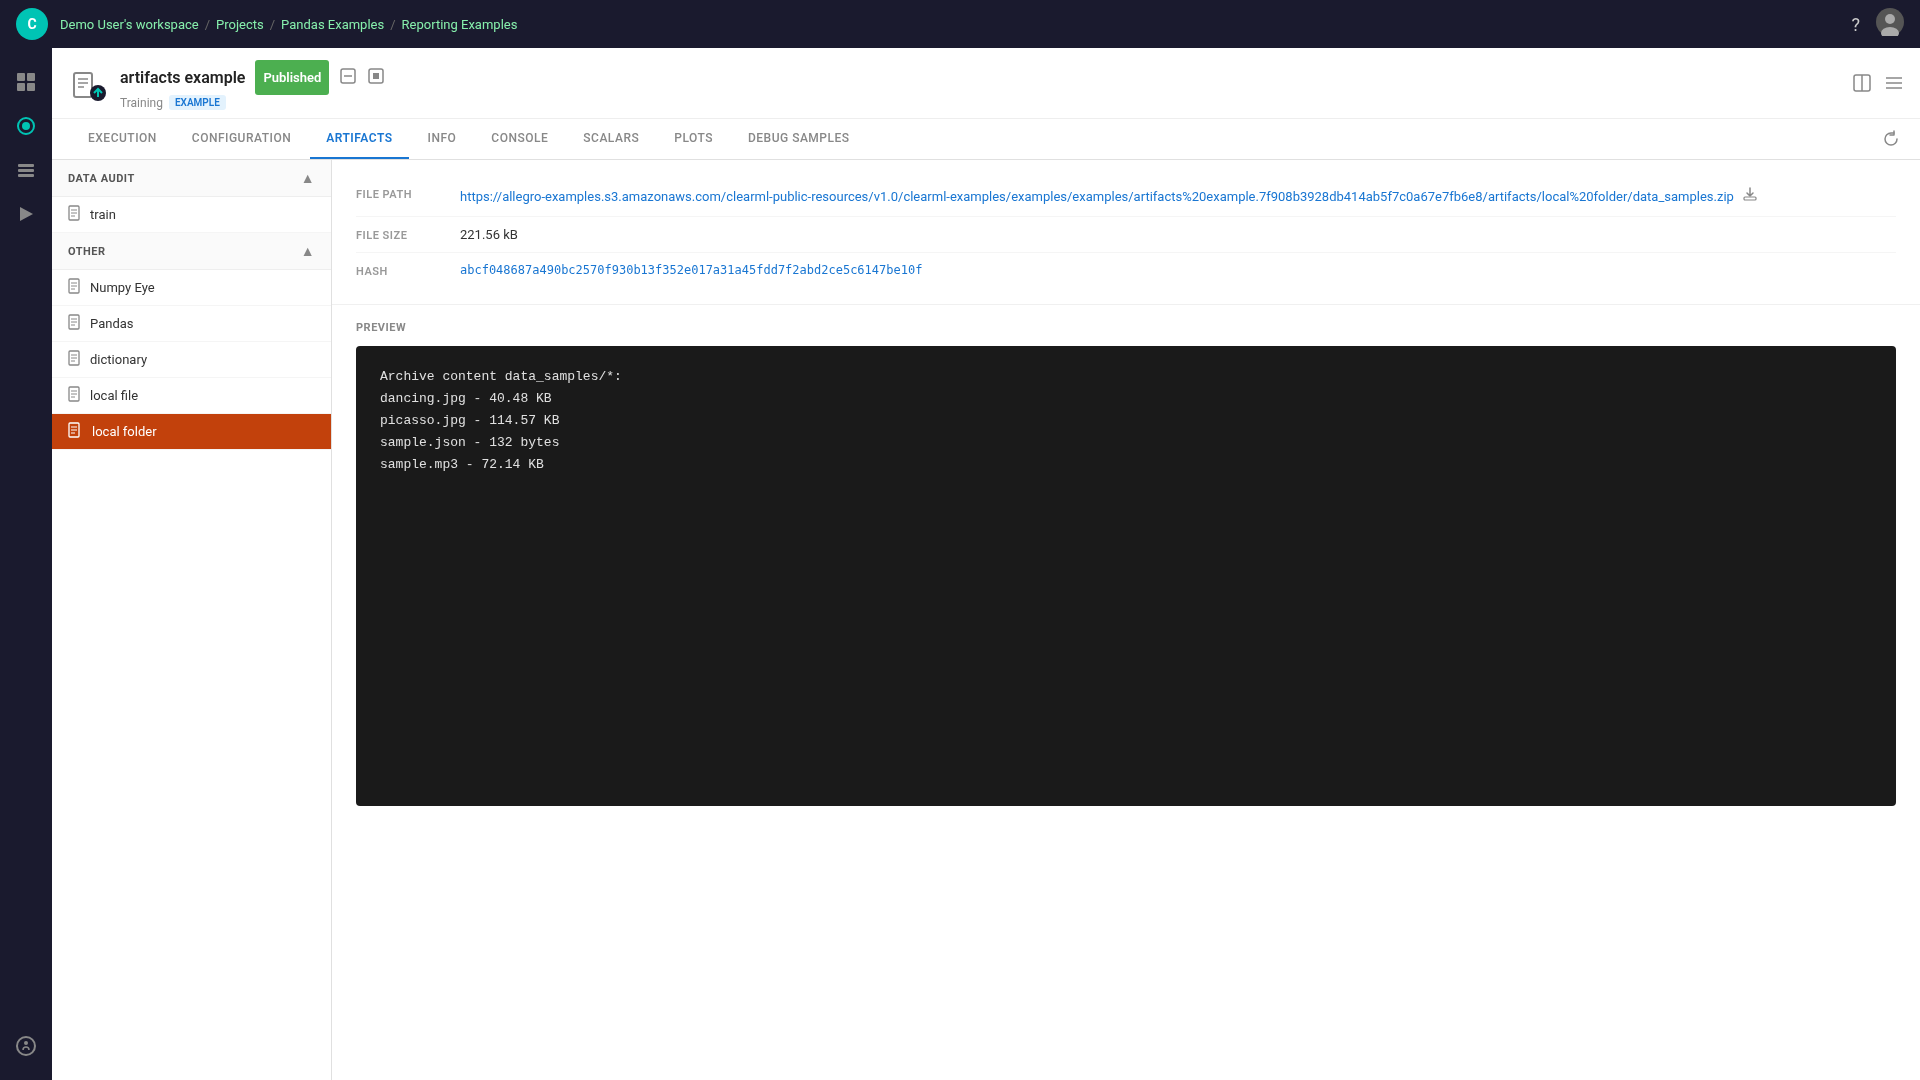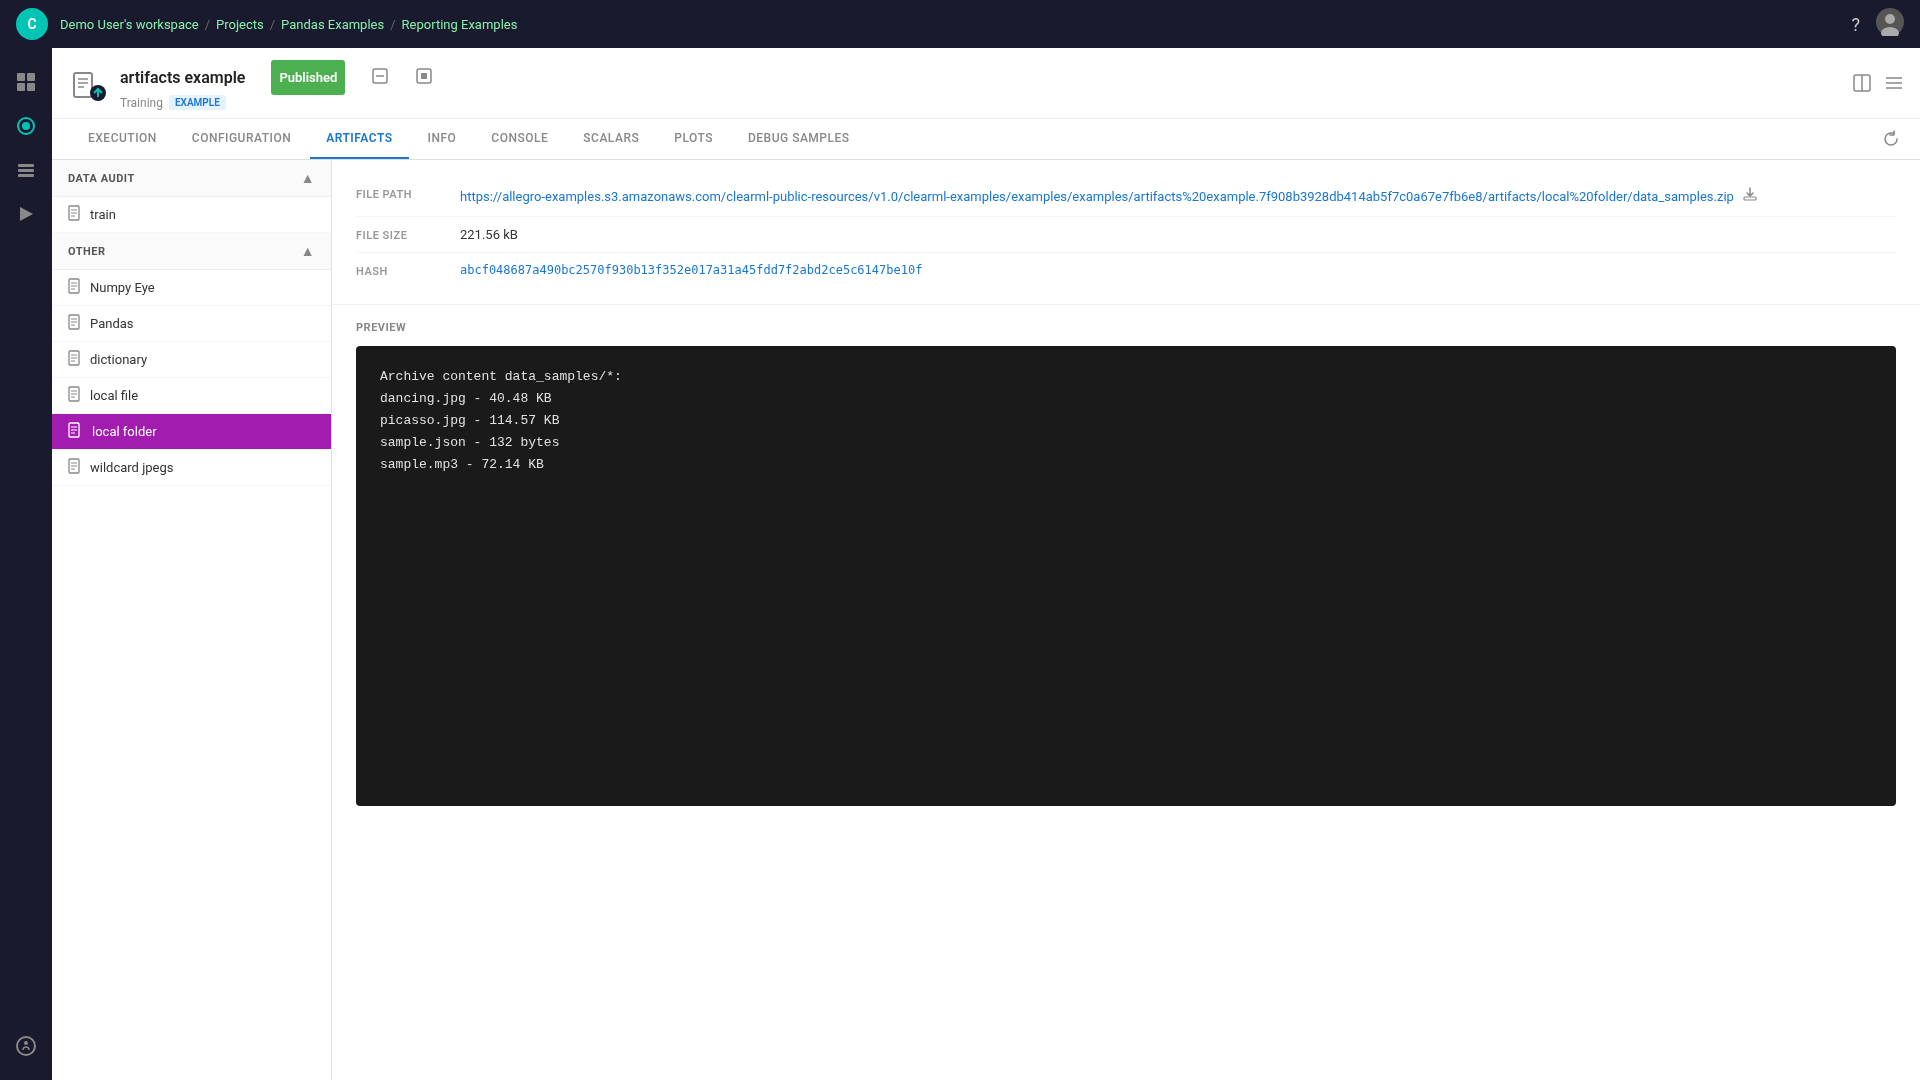--- a/index.html
+++ b/index.html
@@ -171,21 +171,21 @@
     .artifact-item {
       display: flex;
       align-items: center;
       gap: 8px;
       padding: 8px 16px;
       font-size: 13px;
       color: #333;
       cursor: pointer;
       border-bottom: 1px solid #f5f5f5;
     }
-    .artifact-item.active { background: #a21caf; color: white; gap: 10px; }
+    .artifact-item.active { background: #c2410c; color: white; gap: 10px; }
     .artifact-item-icon { font-size: 14px; color: #888; flex-shrink: 0; }
     .artifact-item.active .artifact-item-icon { color: white; }
     .artifact-item-label { font-size: 13px; }
 
     
     .artifact-detail-panel {
       flex: 1;
       overflow-y: auto;
       padding: 0;
       background: #fff;
@@ -331,21 +331,21 @@
           <rect x="6" y="8" width="18" height="24" rx="2" stroke="#888" stroke-width="2" fill="none"></rect>
           <line x1="10" y1="14" x2="20" y2="14" stroke="#888" stroke-width="1.5"></line>
           <line x1="10" y1="18" x2="20" y2="18" stroke="#888" stroke-width="1.5"></line>
           <line x1="10" y1="22" x2="16" y2="22" stroke="#888" stroke-width="1.5"></line>
           <circle cx="30" cy="28" r="8" fill="#1a1a2e"></circle>
           <path d="M26 28 L30 24 L34 28" stroke="#00c4b4" stroke-width="2" fill="none"></path>
           <path d="M30 24 L30 32" stroke="#00c4b4" stroke-width="2"></path>
         </svg>
       </div>
       <div>
-        <div style="display:flex;align-items:center;gap:26px;text-align:center;">
+        <div style="display:flex;align-items:center;gap:10px;text-align:center;">
           <span class="task-title">artifacts example</span>
           <span class="task-badge-published">Published</span>
           <span style="color:#888;cursor:pointer;">
             <svg width="18" height="18" viewBox="0 0 18 18">
                 <rect x="2" y="2" width="14" height="14" rx="2" stroke="#888" stroke-width="1.5" fill="none"></rect>
                 <line x1="5" y1="9" x2="13" y2="9" stroke="#888" stroke-width="1.5"></line>
               </svg>
           </span>
           <span style="color:#888;cursor:pointer;">
             <svg width="18" height="18" viewBox="0 0 18 18">
@@ -468,31 +468,20 @@
             <span class="artifact-item-icon">
               <svg width="14" height="16" viewBox="0 0 14 16" fill="none">
                   <rect x="1" y="1" width="10" height="14" rx="1" stroke="white" stroke-width="1.3" fill="none"></rect>
                   <line x1="3" y1="5" x2="9" y2="5" stroke="white" stroke-width="1"></line>
                   <line x1="3" y1="8" x2="9" y2="8" stroke="white" stroke-width="1"></line>
                   <line x1="3" y1="11" x2="7" y2="11" stroke="white" stroke-width="1"></line>
                 </svg>
             </span>
             <span class="artifact-item-label">local folder</span>
           </div>
-          <div class="artifact-item">
-            <span class="artifact-item-icon">
-              <svg width="14" height="16" viewBox="0 0 14 16" fill="none">
-                  <rect x="1" y="1" width="10" height="14" rx="1" stroke="#888" stroke-width="1.3" fill="none"></rect>
-                  <line x1="3" y1="5" x2="9" y2="5" stroke="#888" stroke-width="1"></line>
-                  <line x1="3" y1="8" x2="9" y2="8" stroke="#888" stroke-width="1"></line>
-                  <line x1="3" y1="11" x2="7" y2="11" stroke="#888" stroke-width="1"></line>
-                </svg>
-            </span>
-            <span class="artifact-item-label">wildcard jpegs</span>
-          </div>
         </div>
       </div>
 
       <div class="artifact-detail-panel">
         <div class="detail-section">
           <div class="detail-row">
             <span class="detail-label">FILE PATH</span>
             <span class="detail-value">
               <span>https://allegro-examples.s3.amazonaws.com/clearml-public-resources/v1.0/clearml-examples/examples/examples/artifacts%20example.7f908b3928db414ab5f7c0a67e7fb6e8/artifacts/local%20folder/data_samples.zip</span>
               <span class="download-icon">

